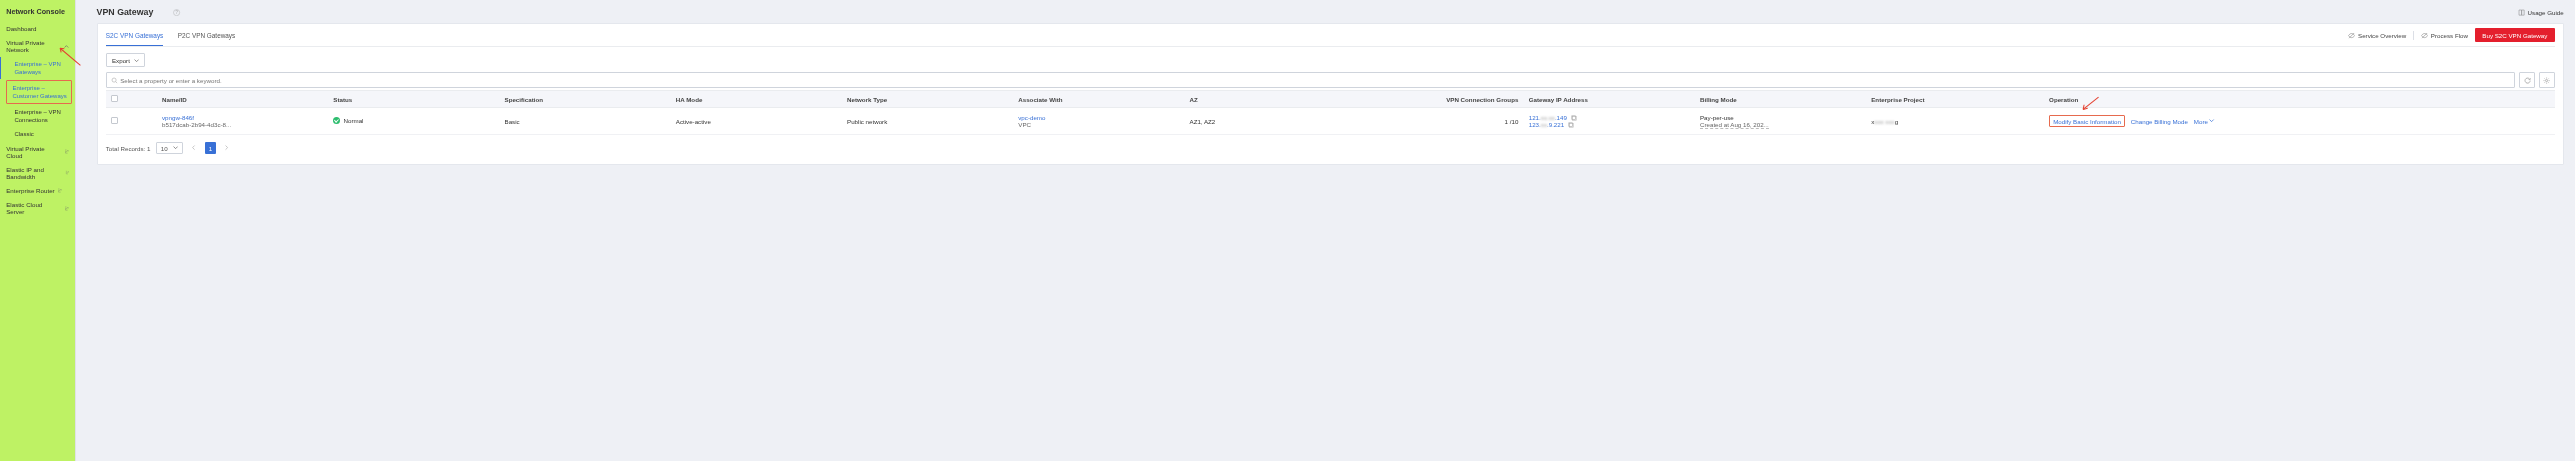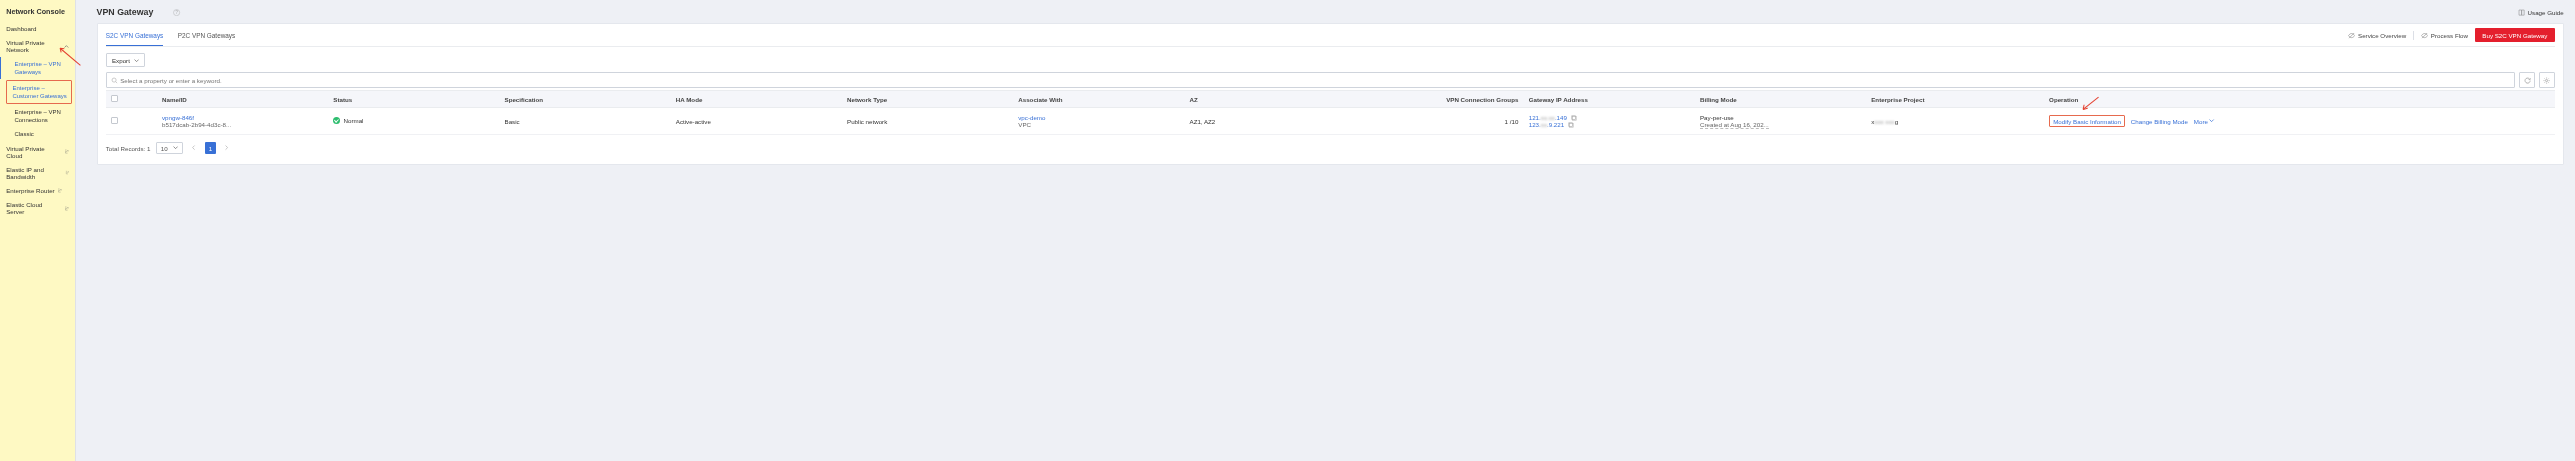--- a/index.html
+++ b/index.html
@@ -1,19 +1,19 @@
 <!DOCTYPE html>
 <html style="font-size:8.2px"><head>
 <meta charset="utf-8">
 <style>
   * { box-sizing: border-box; margin: 0; padding: 0; }
   body { font-family: -apple-system, BlinkMacSystemFont, "Segoe UI", Arial, sans-serif; font-size: 6.2px; color: #333; background: #eef0f5; }
   .app { display: flex; min-height: 100vh; }
   
-  .sidebar { width: 76px; background: #fef9c3; border-right: 0.5px solid #dfe1e6; padding: 4.1px 0; }
+  .sidebar { width: 76px; background: #bef264; border-right: 0.5px solid #dfe1e6; padding: 4.1px 0; }
   .sidebar-title { font-weight: 700; font-size: 7.2px; padding: 3.1px 6.2px 5.2px; }
   .side-item { padding: 3.6px 6.2px; color: #333; cursor: pointer; display:flex; align-items:center; justify-content:space-between;}
   .side-sub { padding: 3.1px 2.1px 3.1px 13.4px; font-size: 6px; color: #333; border-left: 1.5px solid transparent; cursor:pointer; line-height:1.35;}
   .side-sub.active-blue { color: #3870d6; border-left-color: #3870d6; }
   .side-sub.highlighted { color: #3870d6; border: 0.8px solid #e66a4e; border-radius: 1px; margin: 1px 3.1px 1px 6.2px; padding: 2.6px 3.1px 2.6px 5.2px;}
   .side-ext { padding: 3.6px 6.2px; color: #333; display:flex; align-items:center; gap:2.1px; cursor:pointer;}
   .ext-icon { width:5.2px; height:5.2px; opacity:.55; }
   .chev { width:5.2px;height:5.2px; }
   
   .main { flex:1; padding: 5.2px 11.3px 12.4px 20.6px; position:relative;}

